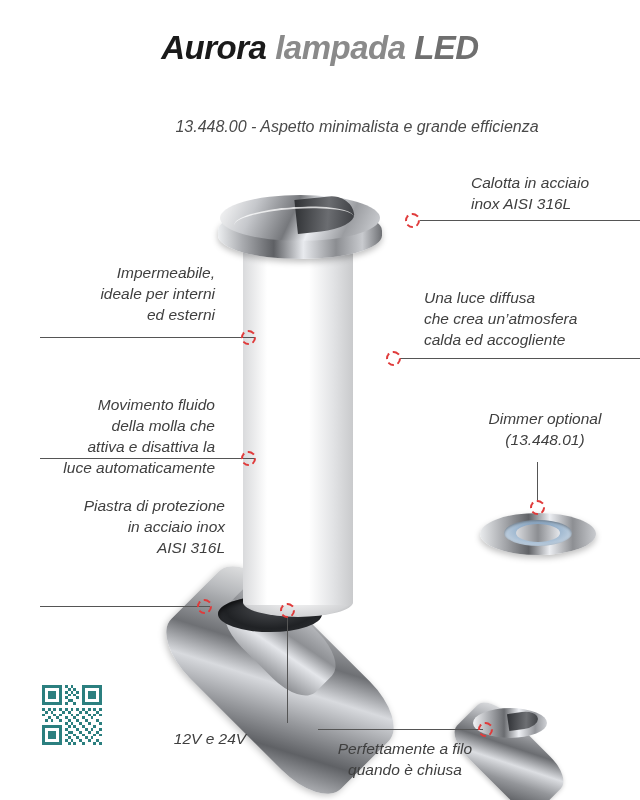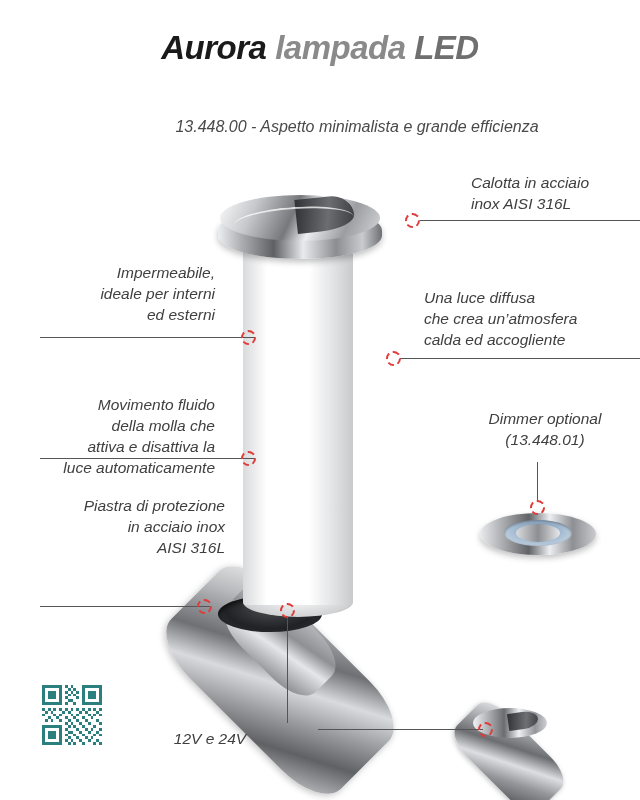--- a/index.html
+++ b/index.html
@@ -356,20 +356,21 @@
   <div class="marker" style="left:241px; top:451px;"></div>
 
   <div class="callout left" style="left:35px; top:495px; width:190px;">Piastra di protezione<br>in acciaio inox<br>AISI 316L</div>
   <div class="leader" style="left:40px; top:606px; width:170px;"></div>
   <div class="marker" style="left:197px; top:599px;"></div>
 
   <div class="callout center" style="left:120px; top:728px; width:180px;">12V e 24V</div>
   <div class="leader v" style="left:287px; top:618px; height:105px;"></div>
   <div class="marker" style="left:280px; top:603px;"></div>
 
+  <div class="callout center" style="left:305px; top:738px; width:200px;">Perfettamente a filo<br>quando è chiusa</div>
   <div class="leader" style="left:318px; top:729px; width:165px;"></div>
   <div class="marker" style="left:478px; top:722px;"></div>
 
   <div class="qr">
     <svg width="60" height="60" viewBox="0 0 21 21" shape-rendering="crispEdges" aria-hidden="true">
       <rect width="21" height="21" fill="#ffffff"></rect>
       <g fill="#2b7f7f">
 
         <rect x="0" y="0" width="7" height="1"></rect>
           <rect x="0" y="6" width="7" height="1"></rect>

